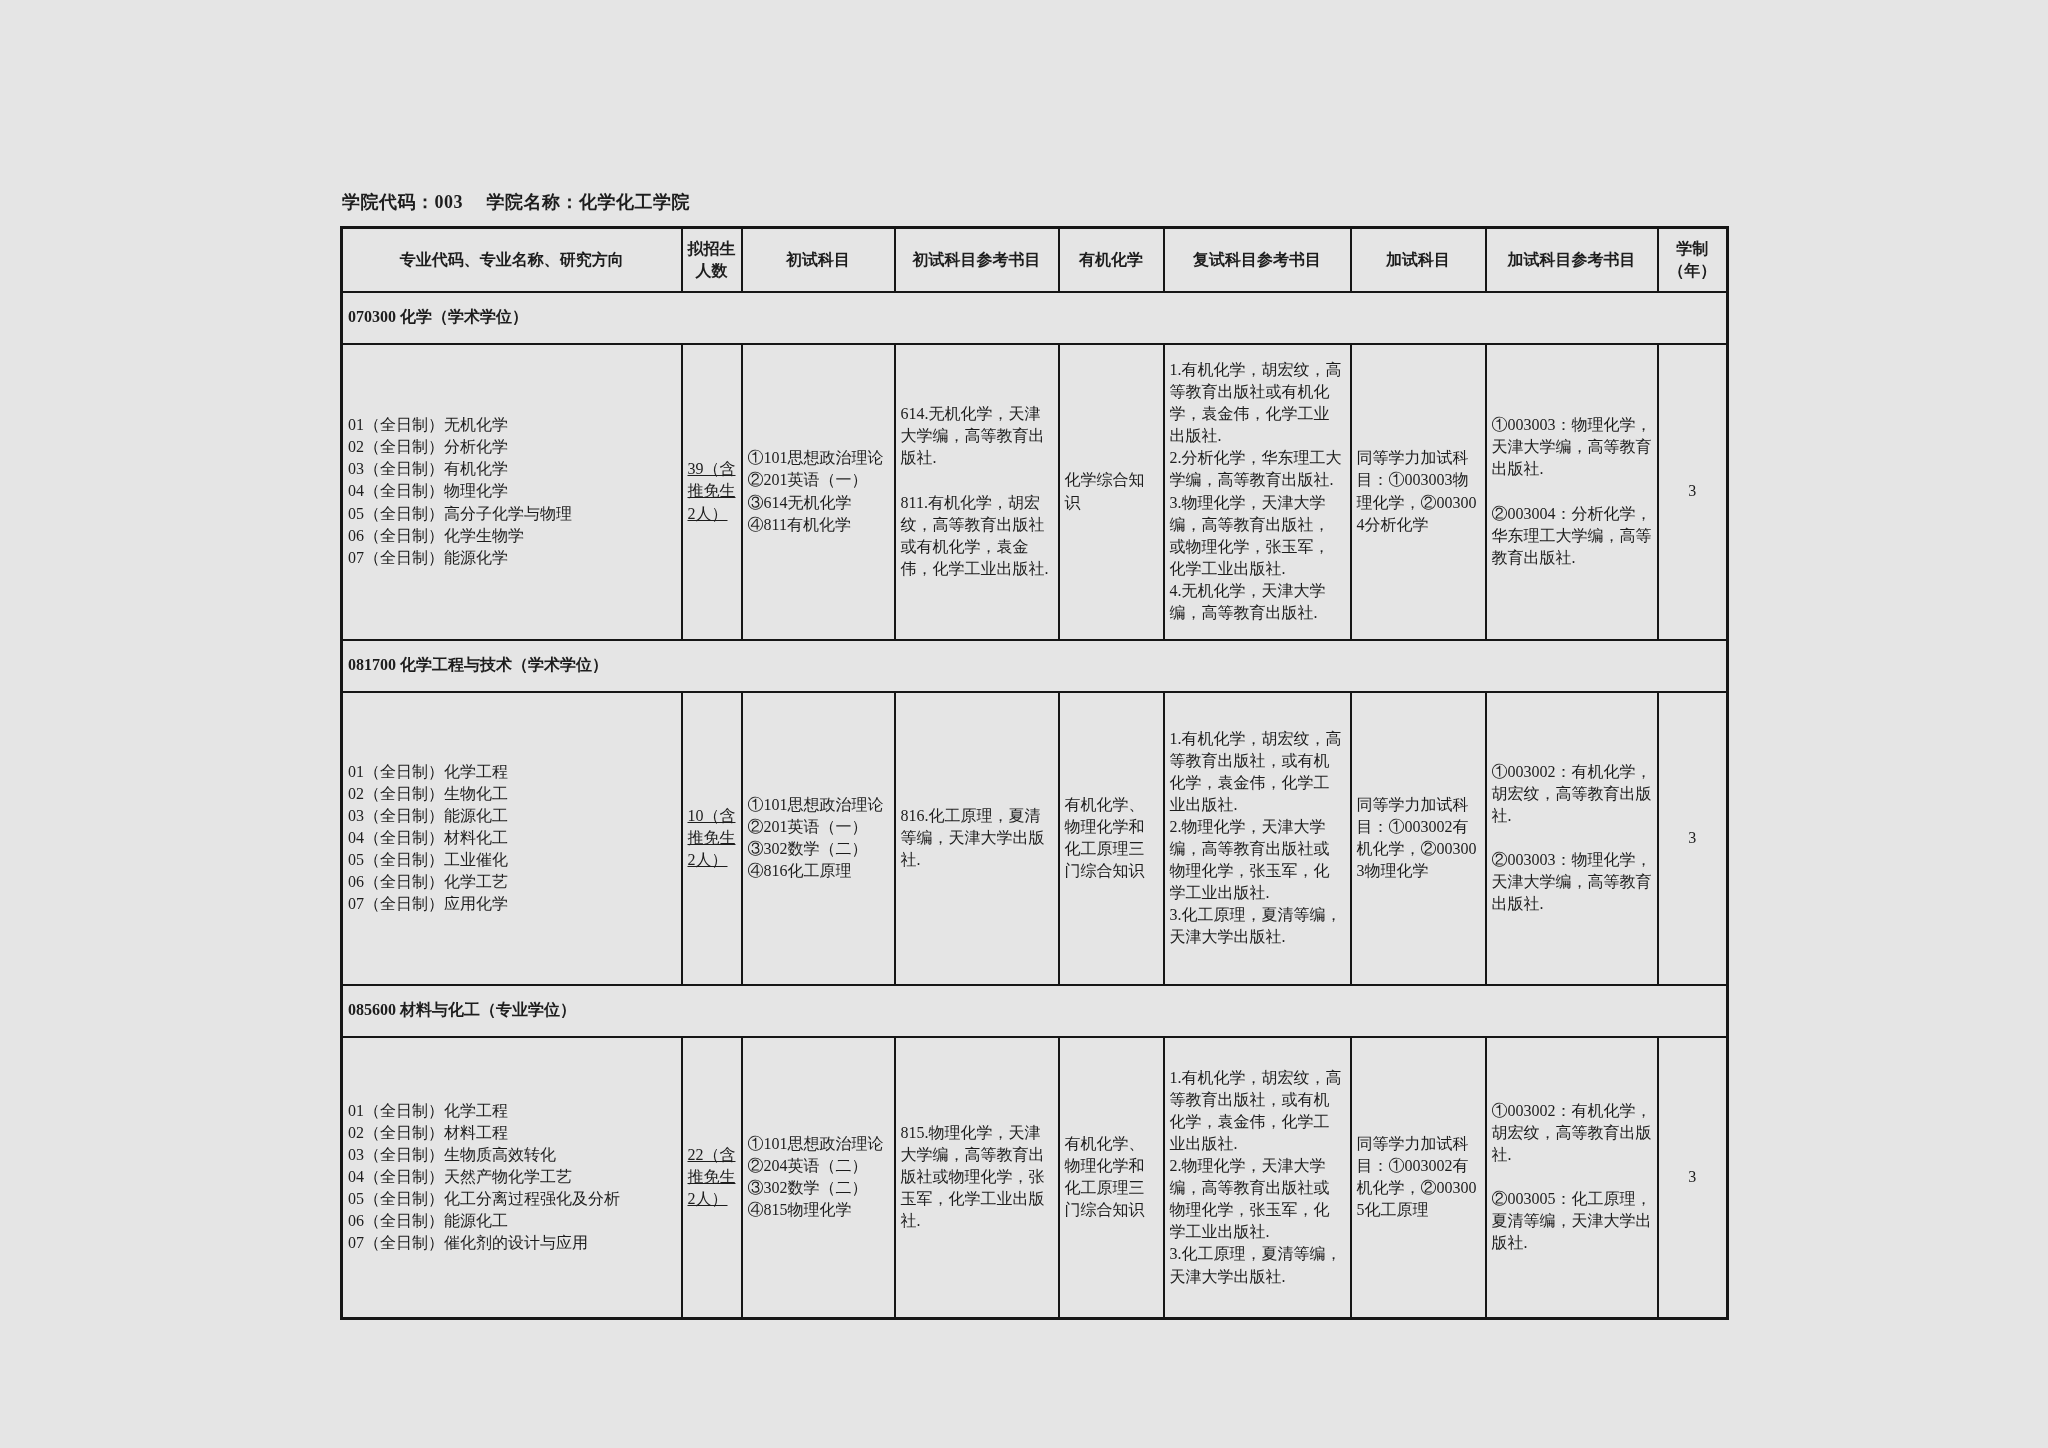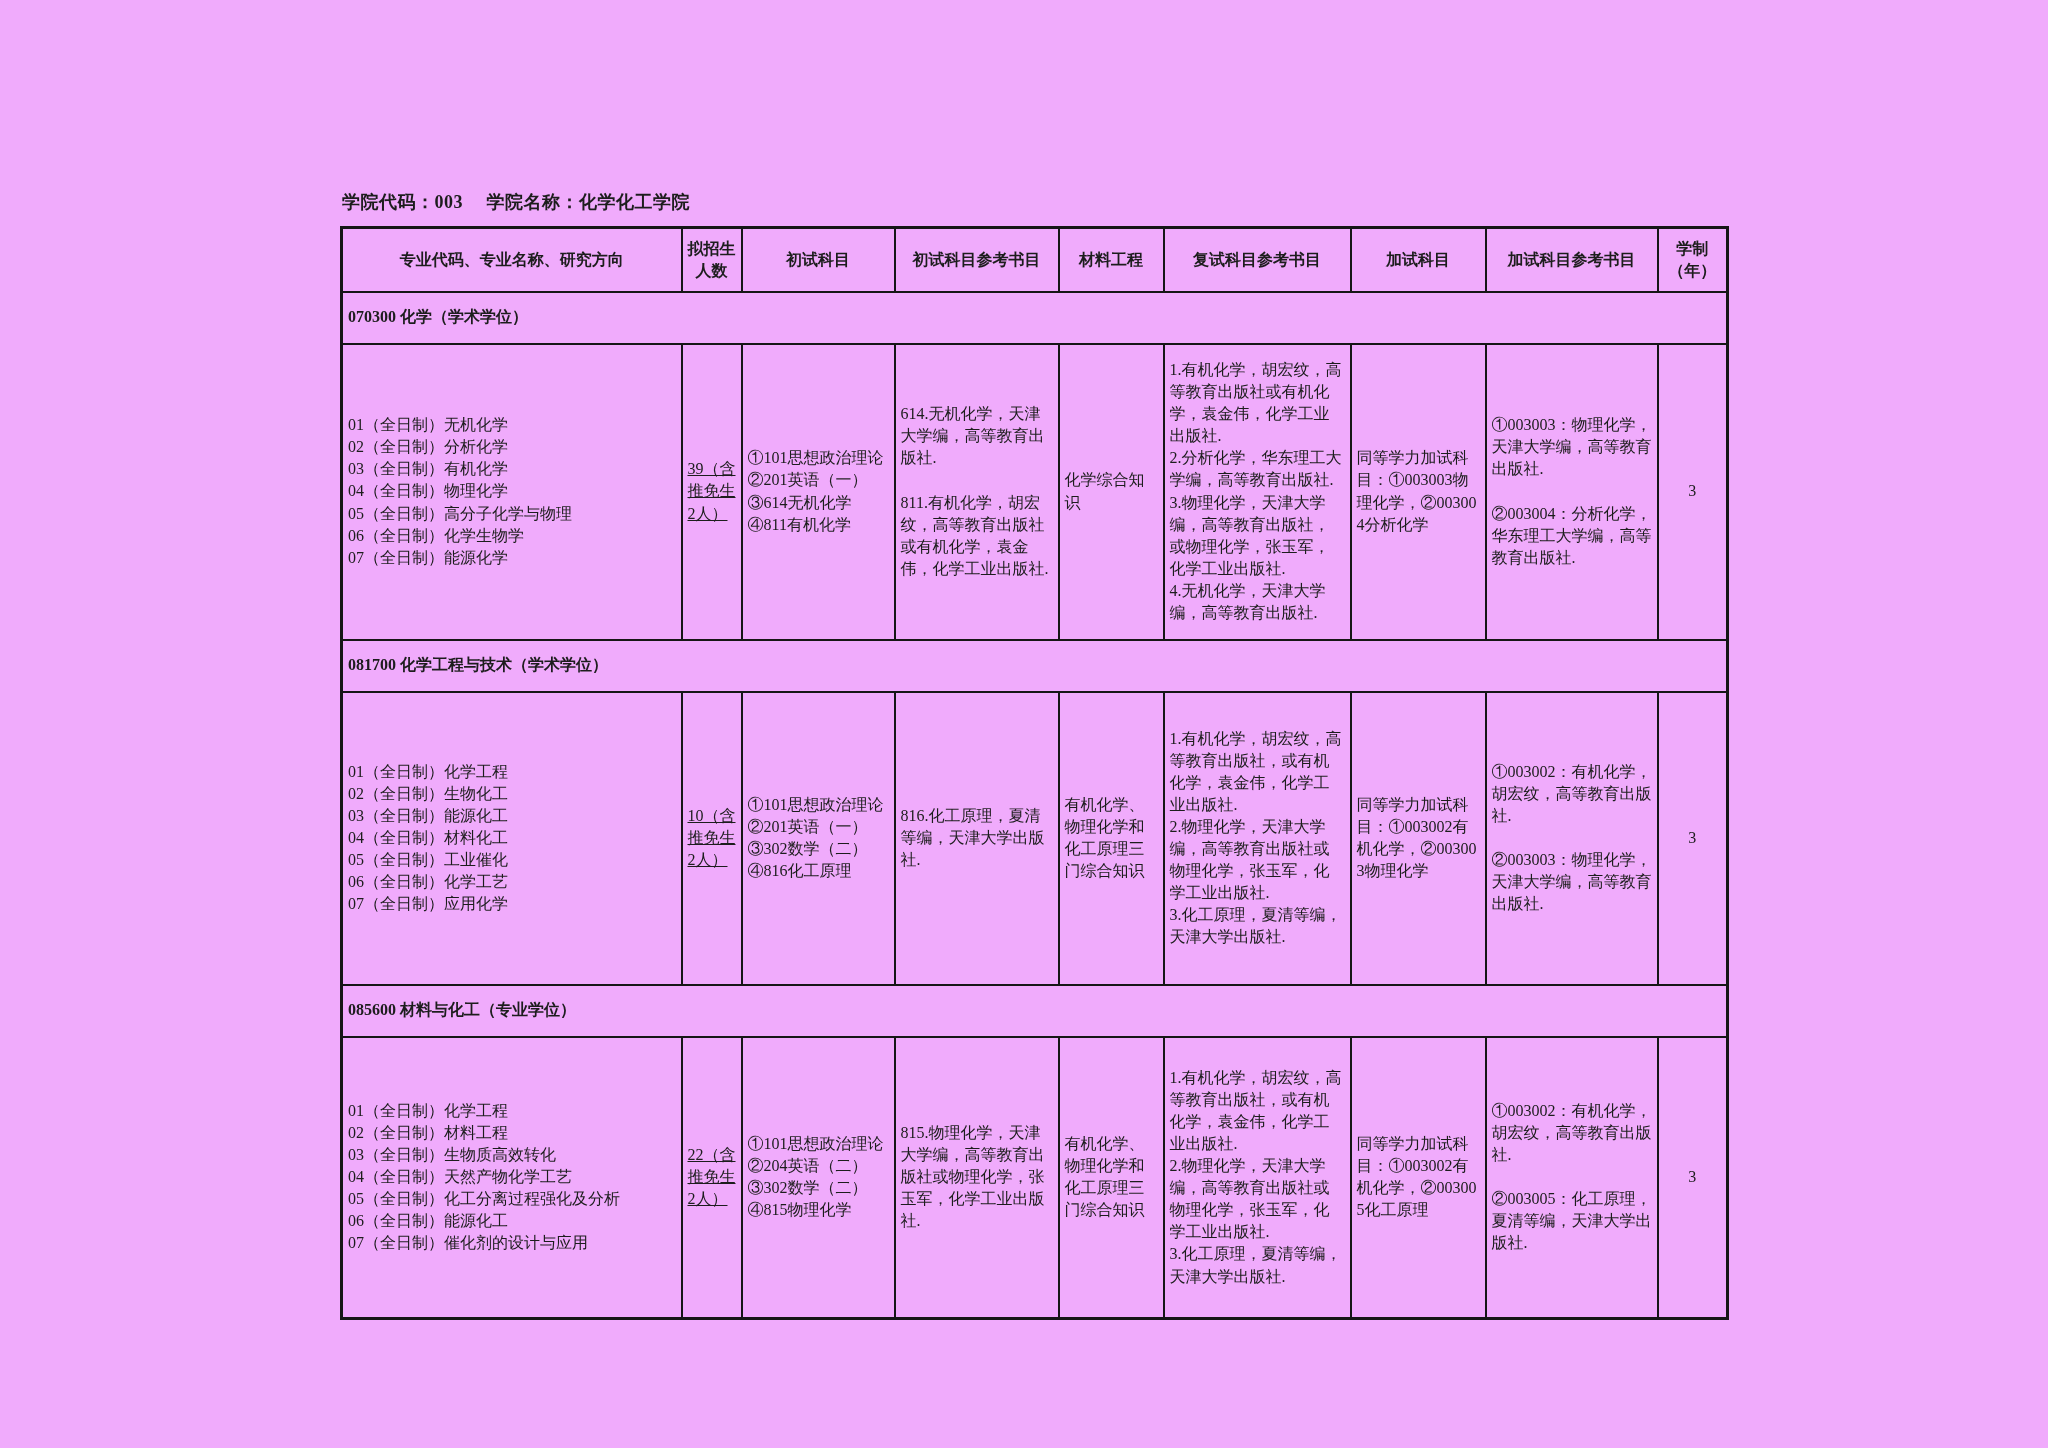--- a/index.html
+++ b/index.html
@@ -1,20 +1,20 @@
 <!DOCTYPE html>
 <html><head>
 <meta charset="utf-8">
 <style>
   html, body { margin: 0; padding: 0; background: #ffffff; }
   .page {
     position: relative;
     width: 2048px;
     height: 1448px;
-    background: #f0abfc;
+    background: #e5e5e5;
     font-family: "Liberation Serif", "DejaVu Serif", serif;
     color: #1d1d1d;
     overflow: hidden;
   }
   .doc {
     position: absolute;
     left: 340px;
     top: 190px;
     width: 1388px;
   }
@@ -84,21 +84,21 @@
           <col style="width:172px">
           <col style="width:70px">
       </colgroup>
 
       <tbody>
           <tr class="header-row">
         <th class="col-header">专业代码、专业名称、研究方向</th>
         <th class="col-header">拟招生人数</th>
         <th class="col-header">初试科目</th>
         <th class="col-header">初试科目参考书目</th>
-        <th class="col-header">材料工程</th>
+        <th class="col-header">有机化学</th>
         <th class="col-header">复试科目参考书目</th>
         <th class="col-header">加试科目</th>
         <th class="col-header">加试科目参考书目</th>
         <th class="col-header">学制（年）</th>
       </tr>
 
       <tr class="section-row">
         <td class="section-cell" colspan="9">070300 化学（学术学位）</td>
       </tr>
       <tr class="row-1">

